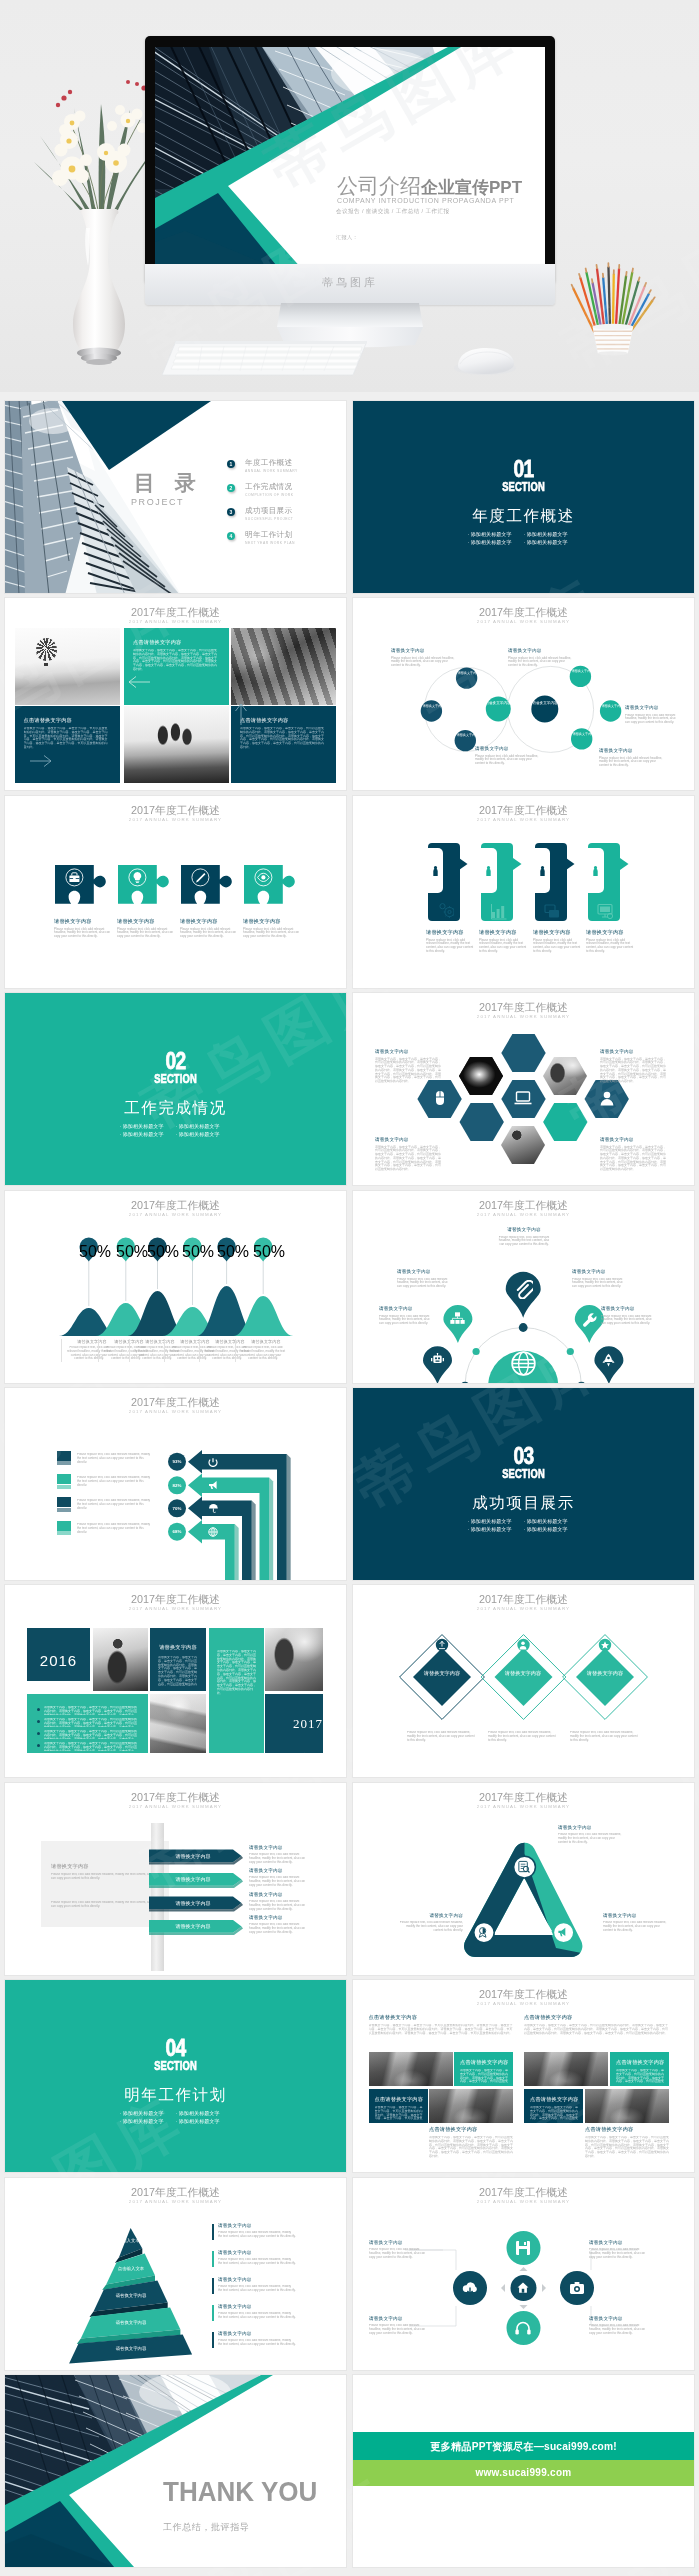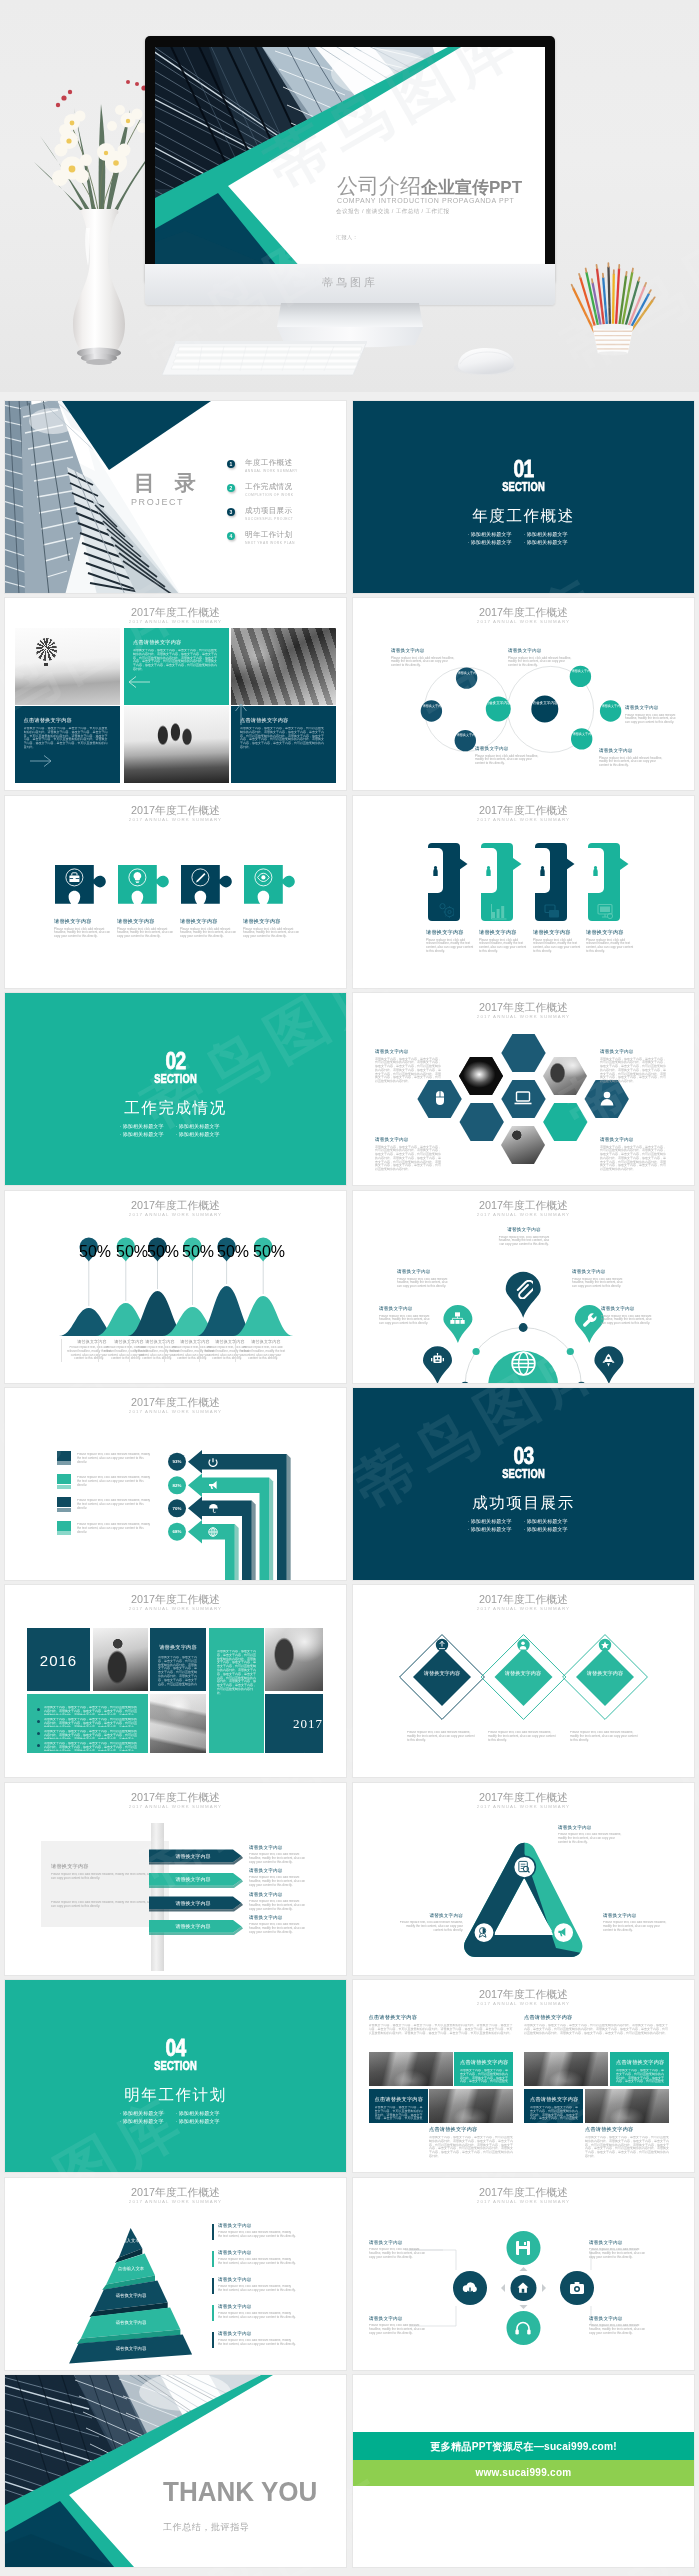--- a/index.html
+++ b/index.html
@@ -1050,21 +1050,21 @@
       <div class="ttl" style="top:106px;">成功项目展示</div>
       <div class="bl" style="top:129px;"><span>· 添加相关标题文字</span><span>· 添加相关标题文字</span><br><span>· 添加相关标题文字</span><span>· 添加相关标题文字</span></div>
     </div>
   </div>
 
   <div class="slide col-l" style="top:1585px;background:#fff;">
     <div class="s-hd" style="top:8px;">
           <div class="cn">2017年度工作概述</div>
           <div class="en">2017 ANNUAL WORK SUMMARY</div>
         </div>
-    <div class="abs" style="left:22px;top:43px;width:63px;height:63px;background:#0d4b60;">
+    <div class="abs" style="left:22px;top:43px;width:63px;height:53px;background:#0d4b60;">
       <div class="abs" style="left:0;right:0;top:24px;text-align:center;font-size:15px;color:#fff;letter-spacing:1px;">2016</div>
     </div>
     <div class="abs photo-person" style="left:88px;top:43px;width:55px;height:63px;"></div>
     <div class="abs" style="left:145px;top:43px;width:56px;height:63px;background:#0d4b60;">
       <div class="abs hd-txt txt-w ctr" style="left:0;right:0;top:16px;">请替换文字内容</div>
       <div class="abs body-txt" style="left:8px;top:28px;width:40px;height:30px;overflow:hidden;color:#bcd0d8;">请替换文字内容，修改文字内容，单击文字内容，也可以直接复制你的内容到此。请替换文字内容，修改文字内容，单击文字内容，也可以直接复制你的内容到此。请替换文字内容，修改文字内容，单击文字内容，也可以直接复制你的内容到此。请替换文字内容，修改文字内容，单击文字内容，也可以直接复制你的内容到此。</div>
     </div>
     <div class="abs" style="left:204px;top:43px;width:55px;height:125px;background:#2bb89f;">
       <div class="abs body-txt" style="left:8px;top:22px;width:40px;height:90px;overflow:hidden;color:#e2f6f1;">请替换文字内容，修改文字内容，单击文字内容，也可以直接复制你的内容到此。请替换文字内容，修改文字内容，单击文字内容，也可以直接复制你的内容到此。请替换文字内容，修改文字内容，单击文字内容，也可以直接复制你的内容到此。请替换文字内容，修改文字内容，单击文字内容，也可以直接复制你的内容到此。</div>
     </div>

